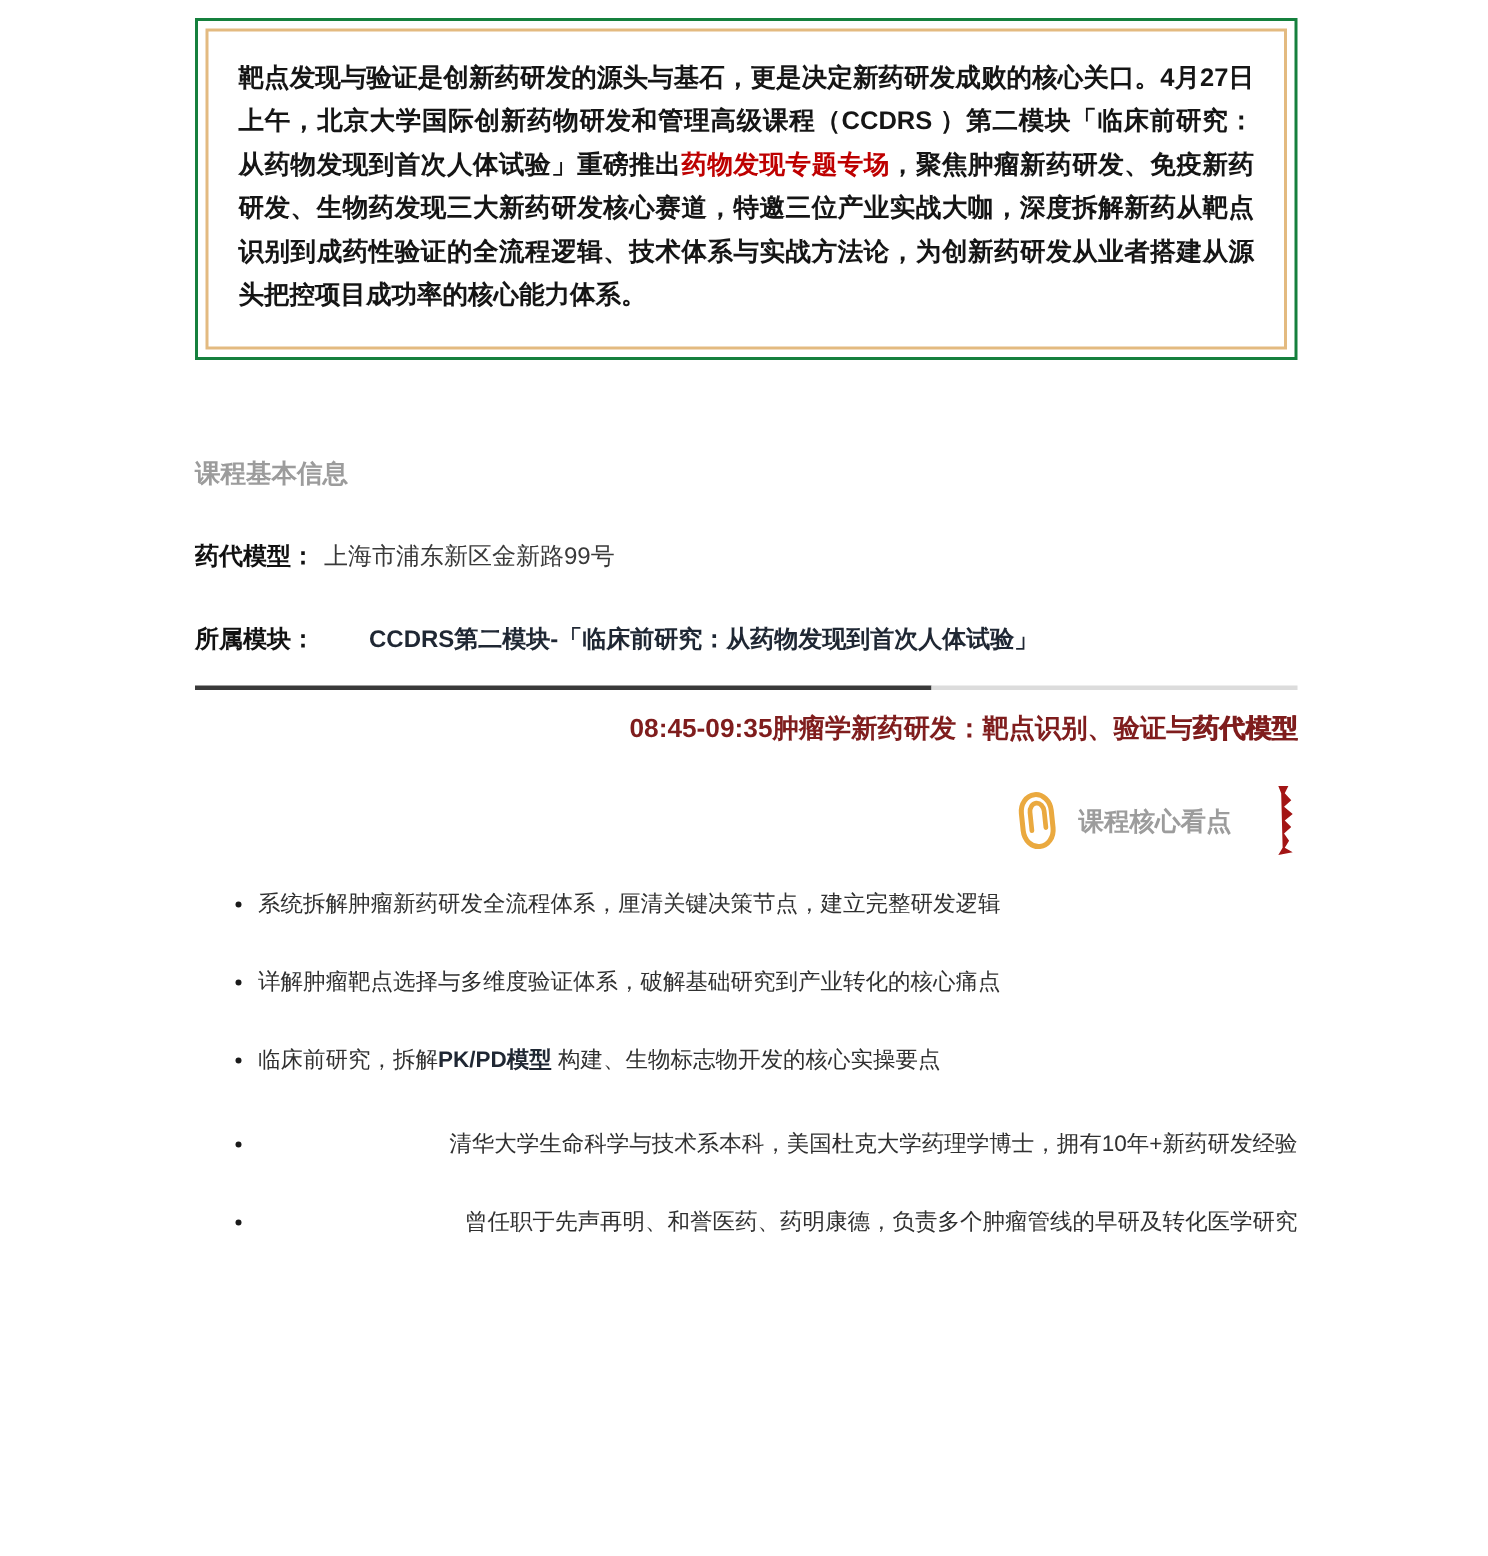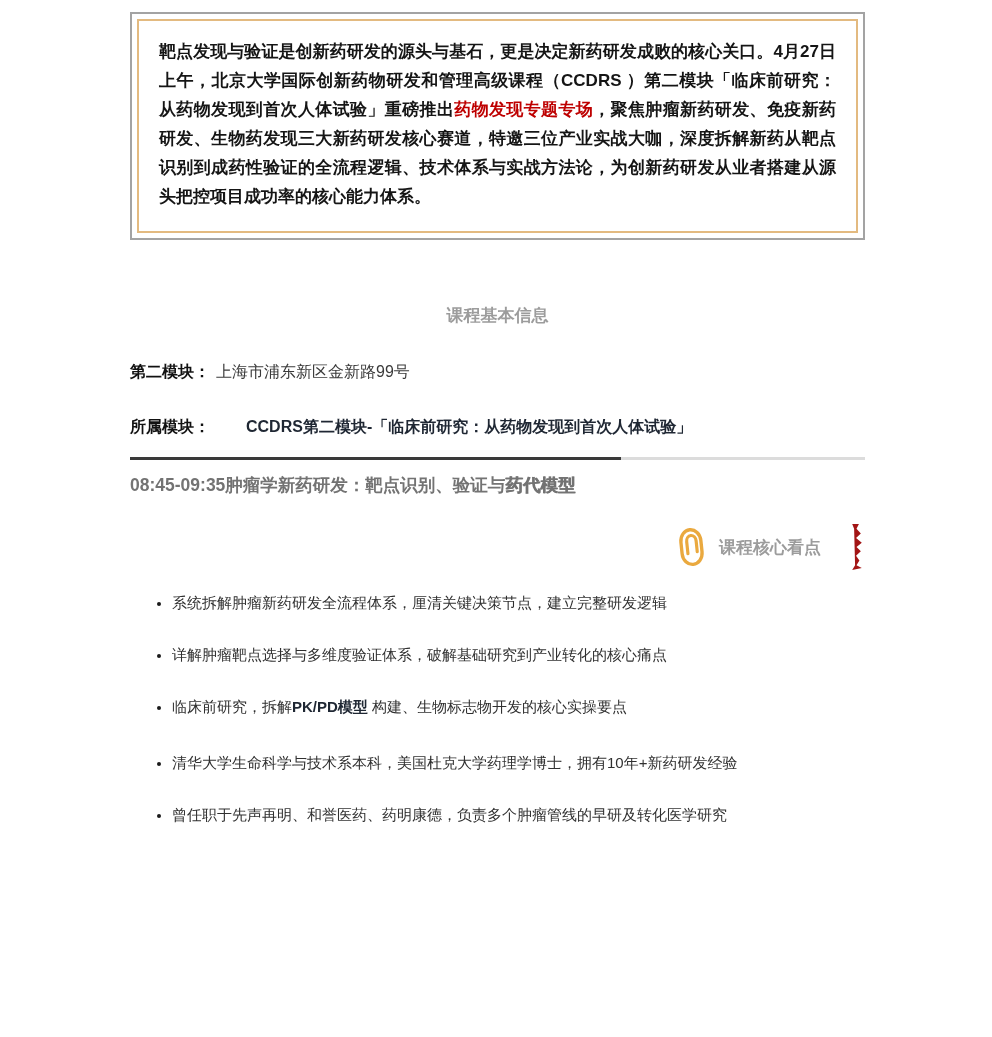--- a/index.html
+++ b/index.html
@@ -6,39 +6,39 @@
   body{
     width:992px;height:1037px;position:relative;overflow:hidden;
     font-family:"Liberation Sans","DejaVu Sans",sans-serif;
     color:#1a1a1a;
   }
   .content{width:735px;margin-left:130px;position:relative;}
 
   
   .intro-box-outer{
     margin-top:12px;
-    border:2px solid #a3a3a3;
+    border:2px solid #15803d;
     padding:5px;
     box-sizing:border-box;
   }
   .intro-box-inner{
     border:2px solid #e3ba80;
     padding:16px 20px 20px 20px;
   }
   .intro-text{
     margin:0;
     font-size:17px;line-height:29px;
     font-weight:700;color:#151515;
     text-align:justify;
   }
   .red{color:#be0000;}
 
   
   .section-title{
-    margin:0;text-align:center;
+    margin:0;
     font-size:17px;font-weight:700;color:#9c9c9c;
   }
   .title-basic{margin-top:64px;}
   .title-schedule{margin-top:22px;}
 
   
   .info-row{margin-top:34px;font-size:16px;line-height:21px;}
   .info-row:first-of-type{margin-top:36px;}
   .info-label{font-weight:700;color:#111111;}
   .info-value{color:#3a3a3a;margin-left:6px;}
@@ -48,21 +48,21 @@
 
   
   .divider{margin-top:20px;display:flex;align-items:center;width:735px;}
   .divider-dark{width:491px;height:3px;background:#3a3a3a;}
   .divider-light{flex:1;height:3px;background:#dcdcdc;}
 
   
   .session-heading{
     margin-top:13px;
     font-size:17.5px;line-height:24px;
-    font-weight:700;color:#737373;
+    font-weight:700;color:#7f1d1d;text-align:right;
   }
   .session-heading .heavy{
     font-weight:900;
     text-shadow:0.6px 0 currentColor;
   }
 
   
   .highlights-heading{
     margin-top:26px;
     display:flex;align-items:center;justify-content:flex-end;
@@ -86,38 +86,38 @@
   }
   .bullets li::marker{color:#1a1a1a;font-size:13px;}
   .bold-navy{font-weight:700;color:#1f2733;}
 
   
   .speaker-title{
     margin:42px 0 0 0;
     font-size:17px;line-height:23px;
     font-weight:700;color:#151515;
   }
-  .speaker-bullets{margin-top:32px;}
+  .speaker-bullets{margin-top:32px;text-align:right;}
   .speaker-bullets li{margin-bottom:28px;}
 </style>
 </head>
 <body>
 
 <div class="content">
 
   <div class="intro-box-outer">
     <div class="intro-box-inner">
       <p class="intro-text"><span>靶点发现与验证是创新药研发的源头与基石，更是决定新药研发成败的核心关口。4月27日上午，北京大学国际创新药物研发和管理高级课程（CCDRS ）第二模块「临床前研究：从药物发现到首次人体试验」重磅推出</span><span class="red">药物发现专题专场</span><span>，聚焦肿瘤新药研发、免疫新药研发、生物药发现三大新药研发核心赛道，特邀三位产业实战大咖，深度拆解新药从靶点识别到成药性验证的全流程逻辑、技术体系与实战方法论，为创新药研发从业者搭建从源头把控项目成功率的核心能力体系。</span></p>
     </div>
   </div>
 
   <h2 class="section-title title-basic">课程基本信息</h2>
 
   <div class="info-row">
-    <span class="info-label">第二模块：</span><span class="info-value">上海市浦东新区金新路99号</span>
+    <span class="info-label">药代模型：</span><span class="info-value">上海市浦东新区金新路99号</span>
   </div>
   <div class="info-row">
     <span class="info-label">所属模块：</span><span class="info-value module">CCDRS第二模块-「临床前研究：从药物发现到首次人体试验」</span>
   </div>
 
 
   <div class="divider">
     <div class="divider-dark"></div>
     <div class="divider-light"></div>
   </div>

